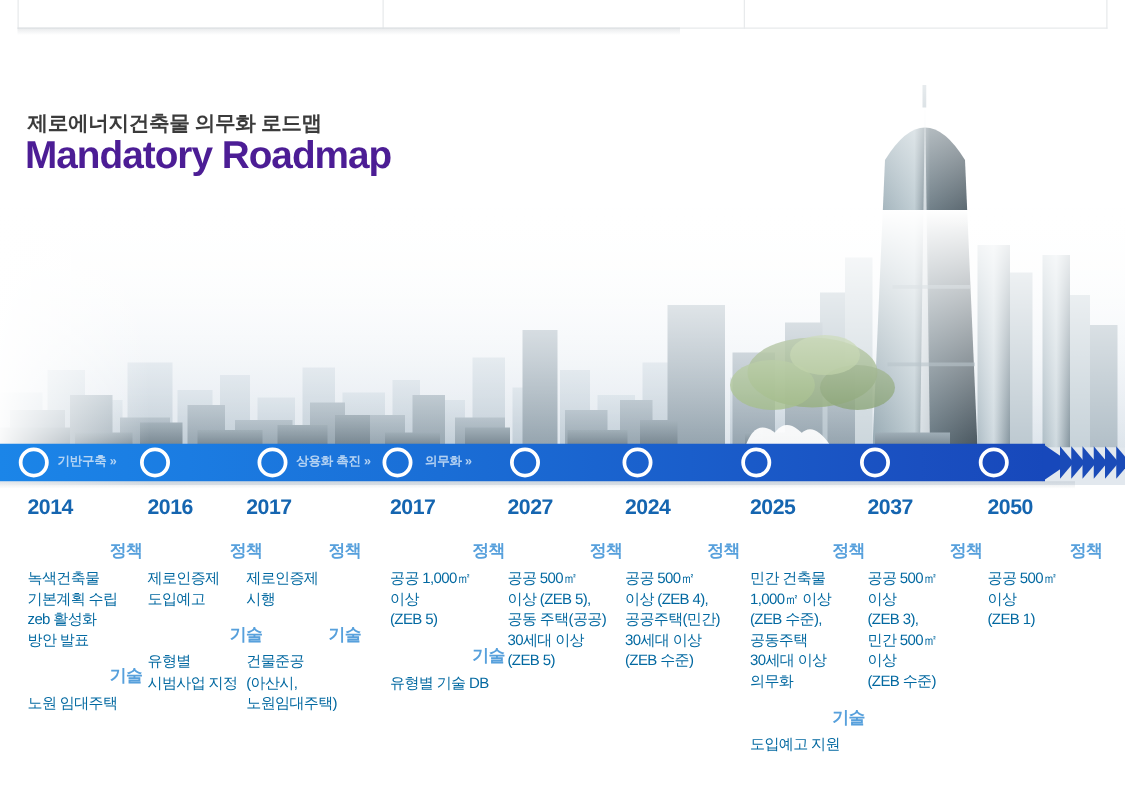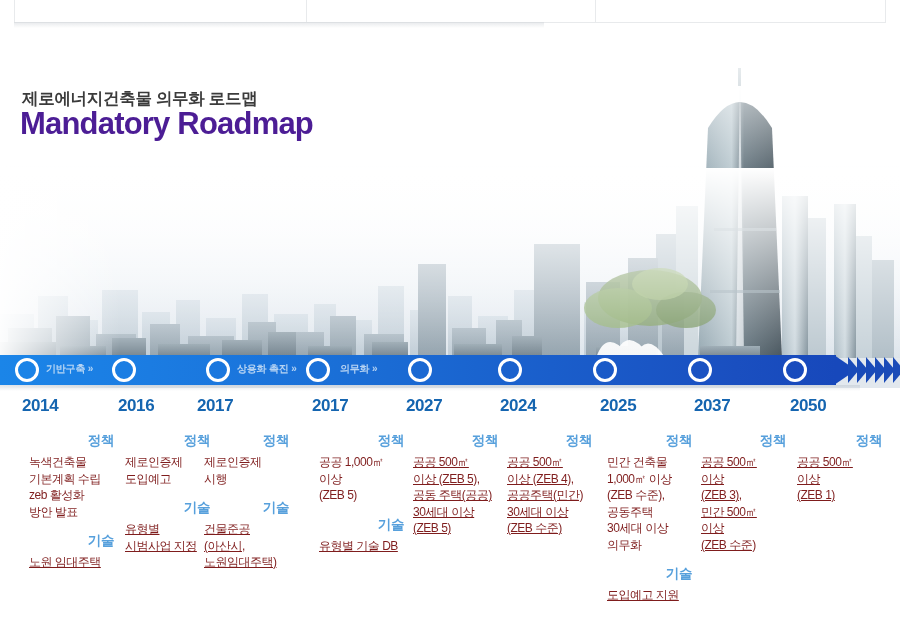--- a/index.html
+++ b/index.html
@@ -115,26 +115,25 @@
   .col { position: absolute; top: 0; width: 92px; }
   .col .year {
     font-size: 17px; font-weight: 700; color: #1565b0;
     letter-spacing: -0.4px; margin-bottom: 16px;
   }
   .col .sect {
     font-size: 13.5px; font-weight: 700; color: #57a0dc;
     letter-spacing: -0.4px; margin-bottom: 4px; text-align: right;
   }
   .col .body {
-    font-size: 12px; color: #7f1d1d; line-height: 16.5px;
+    font-size: 12px; color: #0369a1; line-height: 16.5px;
     letter-spacing: -0.5px; white-space: pre-line;
     margin-bottom: 12px;
-    margin-left: 7px;
-  }
-  .col .body.last { margin-bottom: 0; text-decoration: underline; }
+  }
+  .col .body.last { margin-bottom: 0; }
 </style>
 </head>
 <body>
 
 <div id="page">
 
   <table class="top-table">
     <tbody>
         <tr>
       <td style="width:292px"></td>

